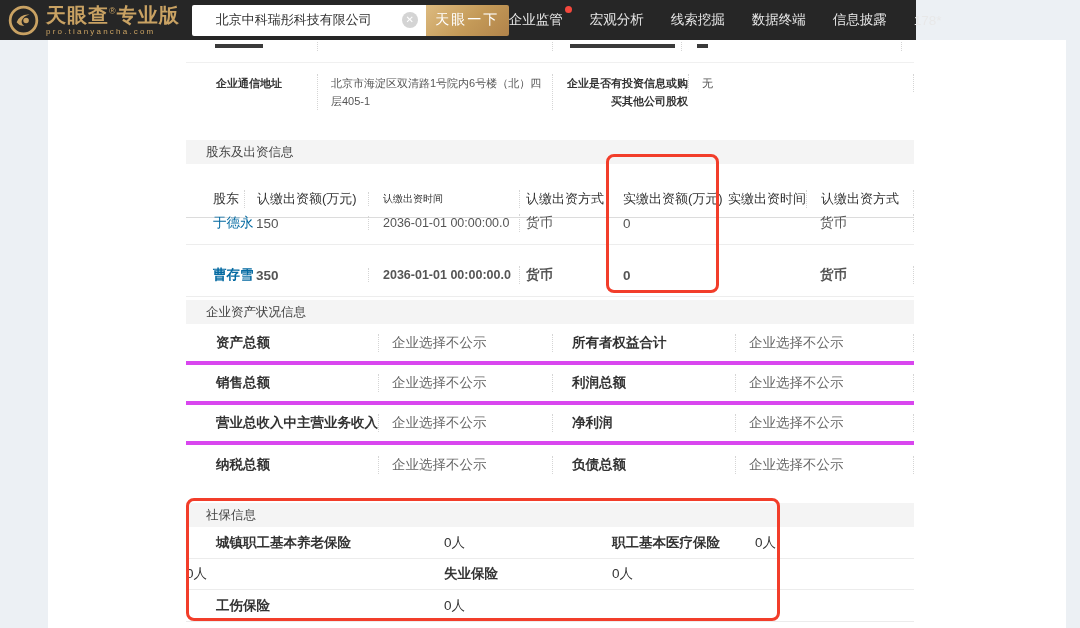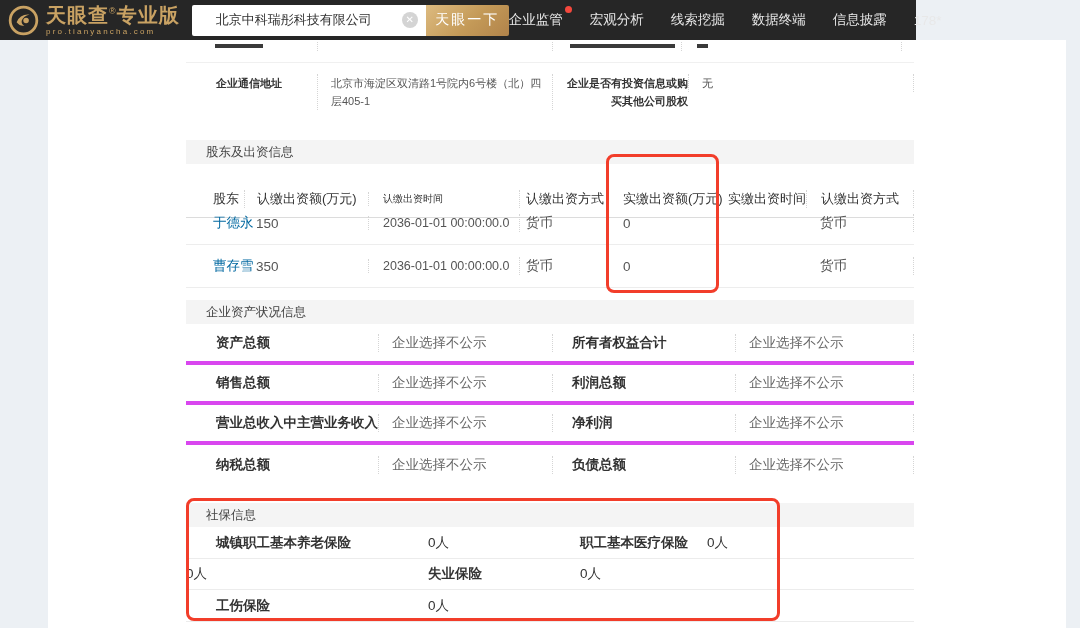--- a/index.html
+++ b/index.html
@@ -71,21 +71,21 @@
 
   
   .a-row { display:grid; grid-template-columns:192px 174px 183px 179px; align-items:center; height:40px; }
   .a-row .lbl { padding-left:30px; white-space:nowrap; }
   .a-row .val { padding-left:13px; color:#666; }
   .a-row .lbl2 { padding-left:19px; }
   .a-div { border-bottom:4px solid #d946ef; }
 
   
   .s-row { display:grid; grid-template-columns:242px 152px 127px 207px; align-items:center;
-           border-bottom:1px solid #ececec; }
+           border-bottom:1px solid #ececec;gap:16px; }
   .s-row .lbl { padding-left:30px; }
   .s-row .cell { color:#333; }
 
   
   .redbox { position:absolute; border:3px solid #f23d2a; border-radius:8px; z-index:10; pointer-events:none; }
   .redbox1 { left:606px; top:154px; width:113px; height:139px; }
   .redbox2 { left:186px; top:498px; width:594px; height:123px; }
 </style>
 </head>
 <body>
@@ -159,21 +159,21 @@
     </div>
     <div class="abs t-row t-body" style="top:162px;">
       <div class="cell c1 link">于德永</div>
       <div class="cell c2">150</div>
       <div class="cell c3 dot-l">2036-01-01 00:00:00.0</div>
       <div class="cell c4 dot-l">货币</div>
       <div class="cell c5">0</div>
       <div class="cell c6"></div>
       <div class="cell c7 dot-r">货币</div>
     </div>
-    <div class="abs t-row t-body" style="top:205px;">
+    <div class="abs t-row t-body" style="top:214px;font-weight:bold;">
       <div class="cell c1 link">曹存雪</div>
       <div class="cell c2">350</div>
       <div class="cell c3 dot-l">2036-01-01 00:00:00.0</div>
       <div class="cell c4 dot-l">货币</div>
       <div class="cell c5">0</div>
       <div class="cell c6"></div>
       <div class="cell c7 dot-r">货币</div>
     </div>
 
     <div class="abs section-bar" style="top:260px;">企业资产状况信息</div>

